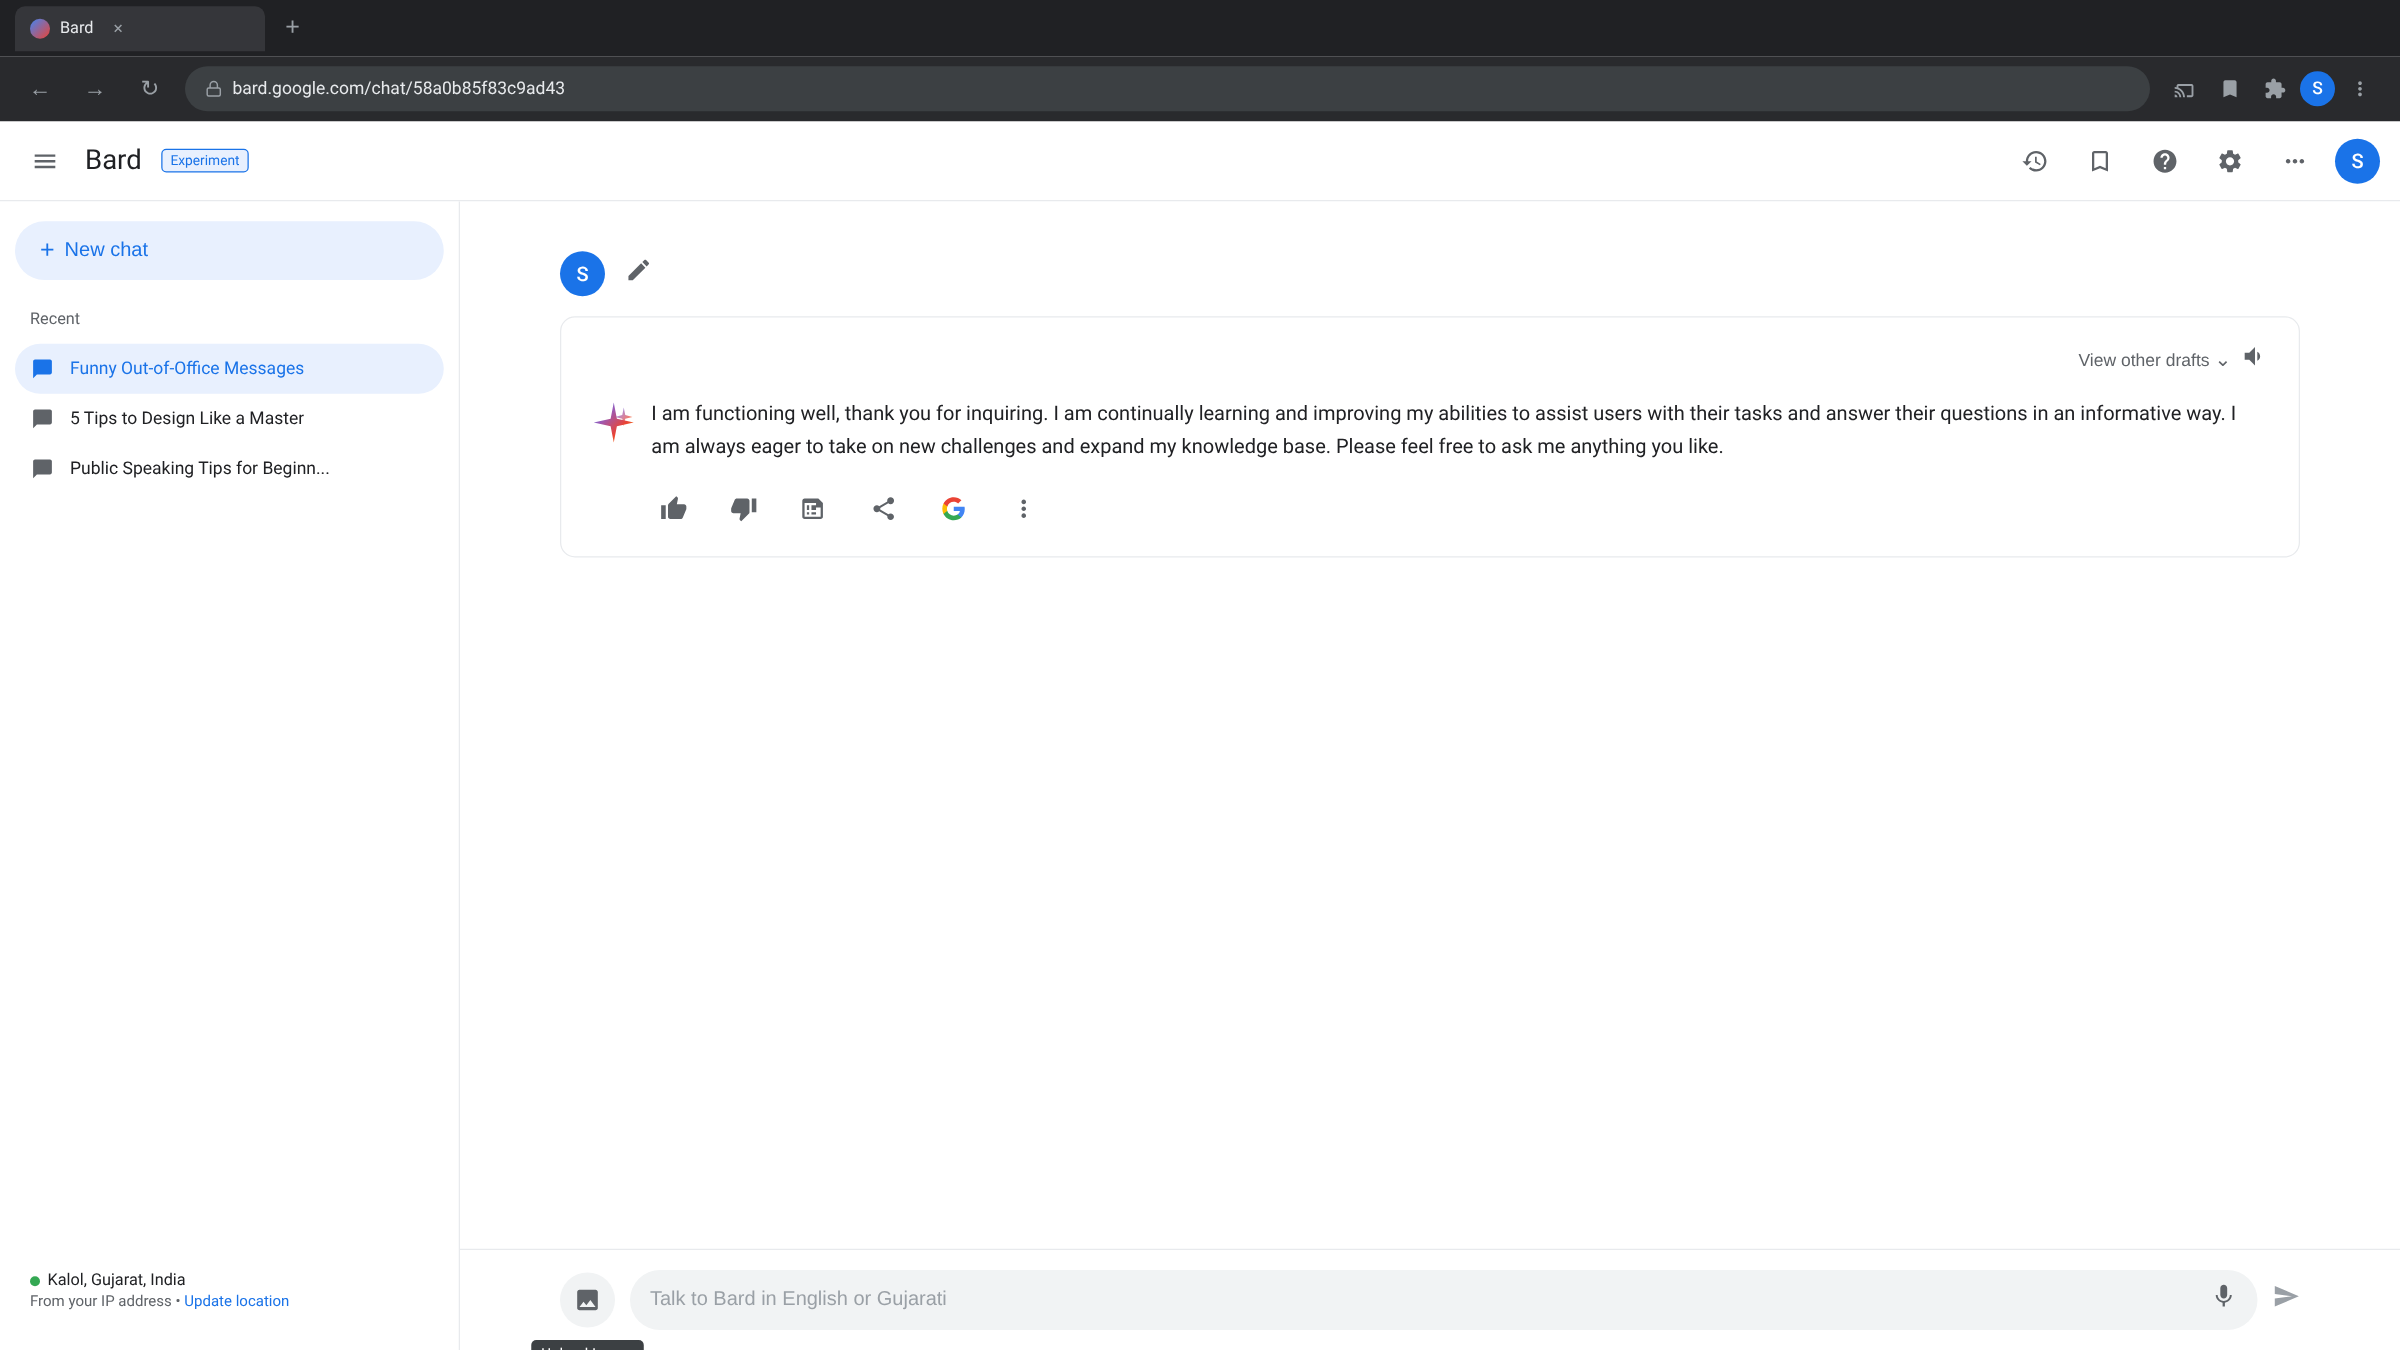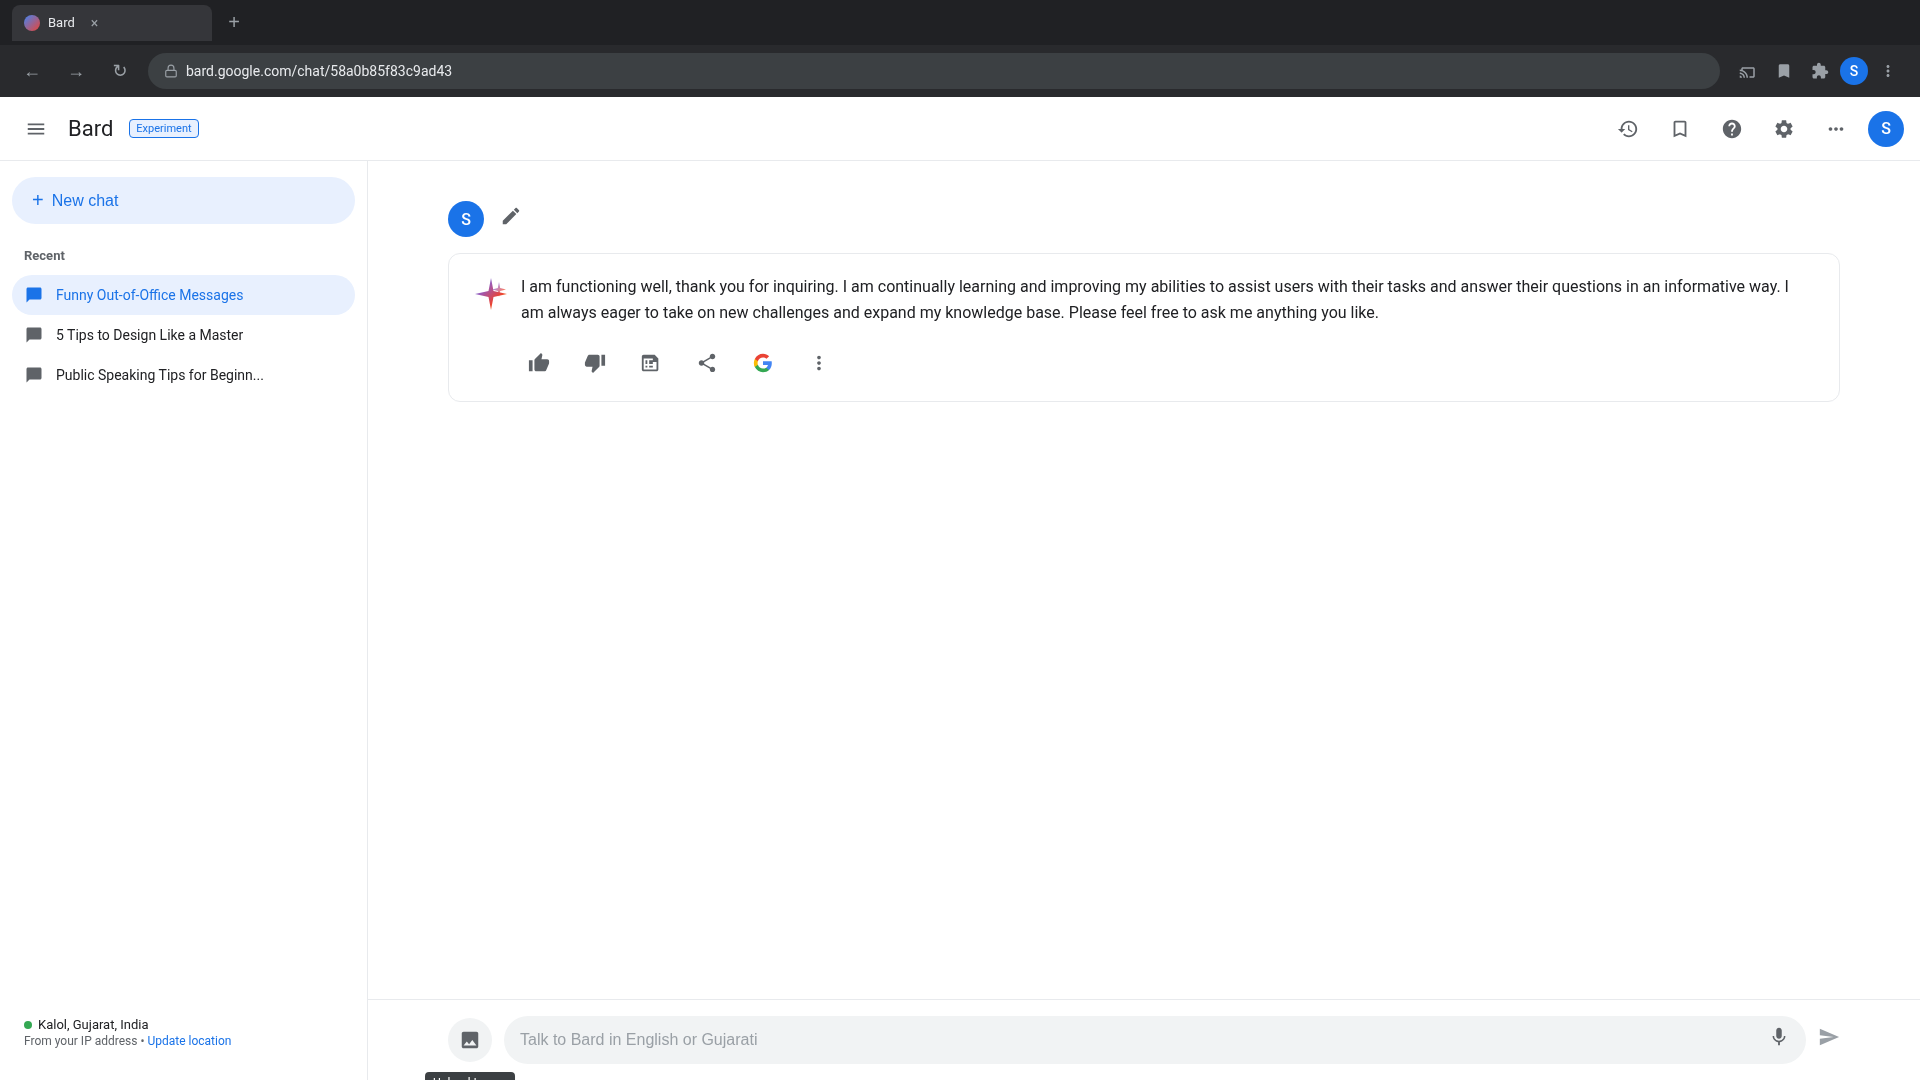--- a/index.html
+++ b/index.html
@@ -29,21 +29,21 @@
     .header-icon-btn { background: none; border: none; cursor: pointer; color: #5f6368; width: 40px; height: 40px; display: flex; align-items: center; justify-content: center; border-radius: 50%; font-size: 20px; }
     .profile-circle { width: 36px; height: 36px; border-radius: 50%; background: #1a73e8; color: #fff; font-size: 16px; font-weight: 500; display: flex; align-items: center; justify-content: center; cursor: pointer; }
 
     
     .main-content { display: flex; flex: 1; overflow: hidden; }
 
     
     .sidebar { width: 368px; padding: 16px 12px; border-right: 1px solid #e8eaed; display: flex; flex-direction: column; overflow-y: auto; }
     .new-chat-btn { display: flex; align-items: center; gap: 8px; background: #e8f0fe; border: none; border-radius: 24px; padding: 12px 20px; cursor: pointer; color: #1a73e8; font-size: 16px; font-weight: 500; margin-bottom: 16px; width: 100%; }
     .new-chat-icon { font-size: 20px; font-weight: 300; }
-    .recent-label { font-size: 13px; color: #5f6368; font-weight: 700; padding: 8px 12px; margin-bottom: 4px; }
+    .recent-label { font-size: 13px; color: #5f6368; font-weight: 400; padding: 8px 12px; margin-bottom: 4px; }
     .chat-item { display: flex; align-items: center; gap: 12px; padding: 10px 12px; border-radius: 24px; cursor: pointer; font-size: 14px; color: #202124; text-align: center; }
     .chat-item.active { background: #e8f0fe; color: #1a73e8; }
     .chat-item-icon { width: 20px; height: 20px; display: flex; align-items: center; justify-content: center; color: #5f6368; flex-shrink: 0; }
     .chat-item.active .chat-item-icon { color: #1a73e8; }
     .chat-item-text { overflow: hidden; text-overflow: ellipsis; white-space: nowrap; }
 
     
     .location-area { margin-top: auto; padding: 16px 12px; }
     .location-dot { width: 8px; height: 8px; background: #34a853; border-radius: 50%; display: inline-block; margin-right: 6px; }
     .location-name { font-size: 13px; color: #202124; }
@@ -233,20 +233,31 @@
         <div class="user-message">
           <div class="user-avatar">S</div>
           <button class="edit-btn">
             <svg width="22" height="22" viewBox="0 0 24 24" fill="#5f6368">
                 <path d="M3 17.25V21h3.75L17.81 9.94l-3.75-3.75L3 17.25zM20.71 7.04c.39-.39.39-1.02 0-1.41l-2.34-2.34c-.39-.39-1.02-.39-1.41 0l-1.83 1.83 3.75 3.75 1.83-1.83z"></path>
               </svg>
           </button>
         </div>
 
         <div class="bard-response">
+          <div class="response-header">
+            <button class="view-drafts-btn">
+              <span>View other drafts</span>
+              <span class="chevron-icon">⌄</span>
+            </button>
+            <button class="speaker-btn">
+              <svg width="22" height="22" viewBox="0 0 24 24" fill="#5f6368">
+                  <path d="M3 9v6h4l5 5V4L7 9H3zm13.5 3c0-1.77-1.02-3.29-2.5-4.03v8.05c1.48-.73 2.5-2.25 2.5-4.02z"></path>
+                </svg>
+            </button>
+          </div>
 
           <div class="bard-message-body">
             <div class="bard-logo-icon">
               <svg class="bard-star" viewBox="0 0 36 36" fill="none">
                 <defs>
                   <linearGradient id="starGrad" x1="0%" y1="0%" x2="100%" y2="100%">
                     <stop offset="0%" style="stop-color:#4285f4"></stop>
                     <stop offset="33%" style="stop-color:#9b59b6"></stop>
                     <stop offset="66%" style="stop-color:#ea4335"></stop>
                     <stop offset="100%" style="stop-color:#fbbc04"></stop>

